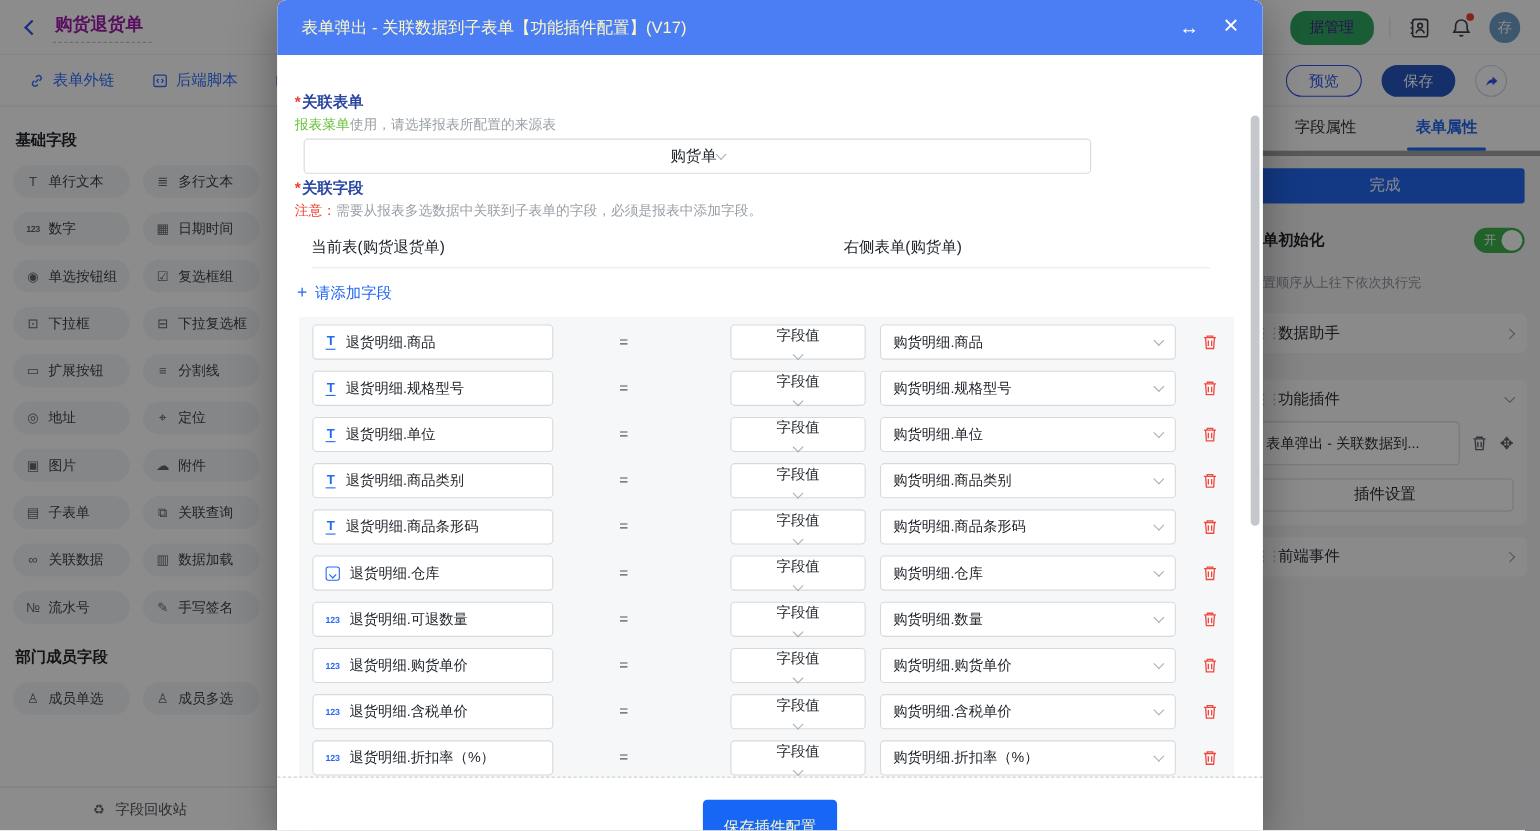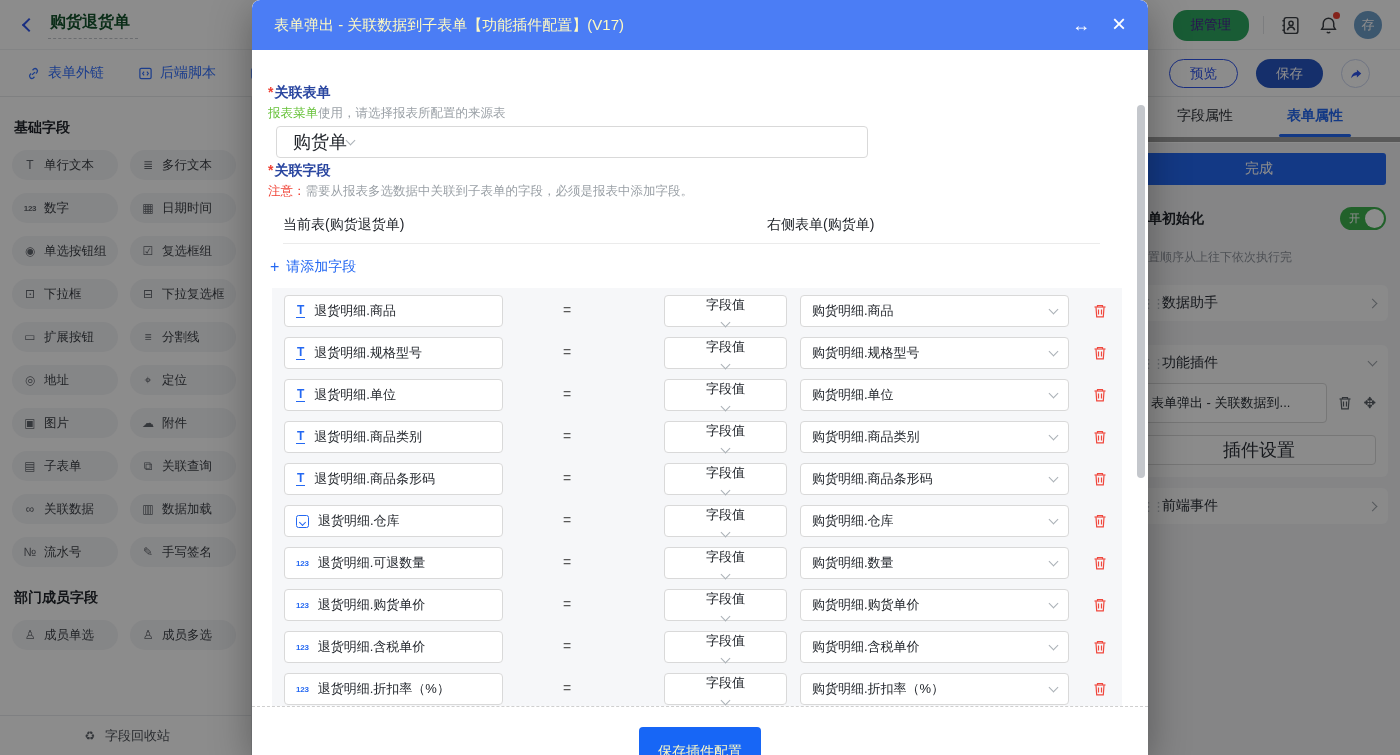--- a/index.html
+++ b/index.html
@@ -3,21 +3,21 @@
 <meta charset="utf-8">
 <style>
   * { box-sizing: border-box; margin: 0; padding: 0; }
   html,body { width:1400px; height:755px; overflow:hidden;
     font-family:"Liberation Sans","DejaVu Sans",sans-serif; }
   .stage { position:relative; width:1400px; height:755px; background:#eef0f3; overflow:hidden; }
 
   
   .app-header { position:absolute; left:0; top:0; width:1400px; height:50px; background:#fff; border-bottom:1px solid #eef0f2; display:flex; align-items:center; }
   .back-chев, .back-chev { width:10px; height:10px; border-left:2px solid #2f54eb; border-bottom:2px solid #2f54eb; transform:rotate(45deg); margin-left:24px; }
-  .app-title { margin-left:14px; font-size:16px; font-weight:700; color:#14532d; border-bottom:1px dashed #c3c6cc; padding:2px 8px 5px 2px;font-family:Liberation Mono, monospace; }
+  .app-title { margin-left:14px; font-size:16px; font-weight:700; color:#a21caf; border-bottom:1px dashed #c3c6cc; padding:2px 8px 5px 2px;font-family:Liberation Mono, monospace; }
   .hdr-right { position:absolute; right:18px; top:0; height:50px; display:flex; align-items:center; gap:14px; }
   .pill-green { height:31px; padding:14px 18px; background:#2ea861; color:#4c1d95; border:none; border-radius:14px; font-size:13.5px; display:flex; align-items:center; }
   .hdr-div { width:1px; height:18px; background:#e2e4e8; }
   .icon-btn { width:24px; height:24px; display:flex; align-items:center; justify-content:center; position:relative; cursor:pointer; }
   .bell-dot { position:absolute; top:-1px; right:0; width:7px; height:7px; border-radius:50%; background:#f04134; }
   .avatar { width:28px; height:28px; border-radius:50%; background:#6d9ec9; color:#fff; font-size:13px; display:flex; align-items:center; justify-content:center; }
 
   .app-toolbar { position:absolute; left:0; top:50px; width:1400px; height:47px; background:#fff; border-bottom:1px solid #e7e9ec; display:flex; align-items:center; }
   .tb-link { display:flex; align-items:center; gap:7px; color:#3370ff; font-size:14px; margin-left:34px; cursor:pointer; }
   .tb-link:first-child { margin-left:26px; }
@@ -47,39 +47,39 @@
   .toggle .t-knob { position:absolute; right:2px; top:2px; width:19px; height:19px; border-radius:50%; background:#fff; }
   .rp-desc { position:absolute; left:28px; top:106px; font-size:12px; color:#8f939b; white-space:nowrap; }
   .rp-card { position:absolute; left:10px; width:258px; background:#fbfbfc; border-radius:6px; }
   .rp-row { height:36px; display:flex; align-items:center; padding:0 12px; gap:8px; }
   .drag-dots { color:#b9bdc4; font-size:13px; letter-spacing:-3px; width:12px; flex:none; }
   .rp-card-label { font-size:14px; color:#2a2f36; flex:1; }
   .chev-r { width:7px; height:7px; border-right:1.6px solid #9aa0a6; border-bottom:1.6px solid #9aa0a6; transform:rotate(-45deg); flex:none; }
   .chev-d { width:7px; height:7px; border-right:1.6px solid #9aa0a6; border-bottom:1.6px solid #9aa0a6; transform:rotate(45deg); flex:none; margin-top:-4px; }
   .plg-input-row { display:flex; align-items:center; gap:10px; padding:0 12px; margin-top:2px; }
   .plg-input { flex:1; height:40px; background:#fff; border:1px solid #d9d9d9; border-radius:4px; display:flex; align-items:center; padding:0 8px; font-size:13px; color:#2a2f36; white-space:nowrap; overflow:hidden; }
-  .btn-plg-settings { margin:12px 12px 0 12px; width:234px; height:30px; background:#fdfdfe; border:1px solid #d9d9d9; border-radius:4px; font-size:18px; color:#2a2f36; }
+  .btn-plg-settings { margin:12px 12px 0 12px; width:234px; height:30px; background:#fdfdfe; border:1px solid #d9d9d9; border-radius:4px; font-size:14px; color:#2a2f36; }
 
   
   .dim { position:absolute; left:0; top:0; width:1400px; height:755px; background:rgba(0,0,0,0.45); z-index:10; }
 
   
   .modal { position:absolute; left:252px; top:0; width:896px; height:755px; background:#fff; border-radius:8px 8px 0 0; z-index:20; box-shadow:0 10px 40px rgba(0,0,0,0.35); overflow:hidden; }
   .m-header { position:absolute; left:0; top:0; width:100%; height:50px; background:#4b7df5; border-radius:8px 8px 0 0; display:flex; align-items:center; }
   .m-title { color:#fef9c3; font-size:15px; margin-left:22px; }
   .m-hicons { position:absolute; right:22px; top:0; height:50px; display:flex; align-items:center; gap:22px; }
   .m-hicon { color:#fff; font-size:18px; cursor:pointer; line-height:1; }
   .m-hicon.close { font-size:24px; margin-top:-2px; }
   .m-body { position:absolute; left:0; top:50px; right:0; bottom:0; background:#fff; }
 
   .m-label { position:absolute; left:16px; font-size:14px; font-weight:700; color:#2a46a0; }
   .m-label .req { color:#f04134; margin-right:1px; }
   .m-help { position:absolute; left:16px; top:55px; font-size:12.5px; }
   .m-help .grn { color:#67c23a; } .m-help .gry { color:#9aa0a6; }
-  .m-select-lg { position:absolute; left:24px; top:62px; width:592px; height:32px; border:1px solid #d9d9d9; border-radius:4px; display:flex; align-items:center; justify-content:flex-start; padding:0 16px; font-size:18px; color:#22262c; cursor:pointer; background:#fff; }
+  .m-select-lg { position:absolute; left:24px; top:62px; width:716px; height:32px; border:1px solid #d9d9d9; border-radius:4px; display:flex; align-items:center; justify-content:center; padding:0 16px; font-size:14px; color:#22262c; cursor:pointer; background:#fff; }
   .m-note { position:absolute; left:16px; top:133px; font-size:12.5px; }
   .m-note .red { color:#f04134; } .m-note .gry { color:#9aa0a6; }
   .m-cols { position:absolute; left:31px; top:166px; width:817px; height:28px; border-bottom:1px solid #ebebeb; font-size:14px; color:#22262c; font-weight:500; }
   .m-col-right { position:absolute; left:484px; top:0; }
   .m-addfield { position:absolute; left:18px; top:208px; color:#2468f2; font-size:14px; display:flex; align-items:center; gap:7px; cursor:pointer; }
   .m-addfield .plus { font-size:16px; }
 
   .rows-bg { position:absolute; left:20px; top:238px; width:850px; bottom:0; background:#f6f7f9; }
   .map-row { position:absolute; left:0; width:100%; height:32px; }
   .fieldbox { position:absolute; left:12px; width:219px; height:32px; background:#fff; border:1px solid #d9d9d9; border-radius:4px; display:flex; align-items:center; gap:9px; padding:0 11px; cursor:pointer; }

